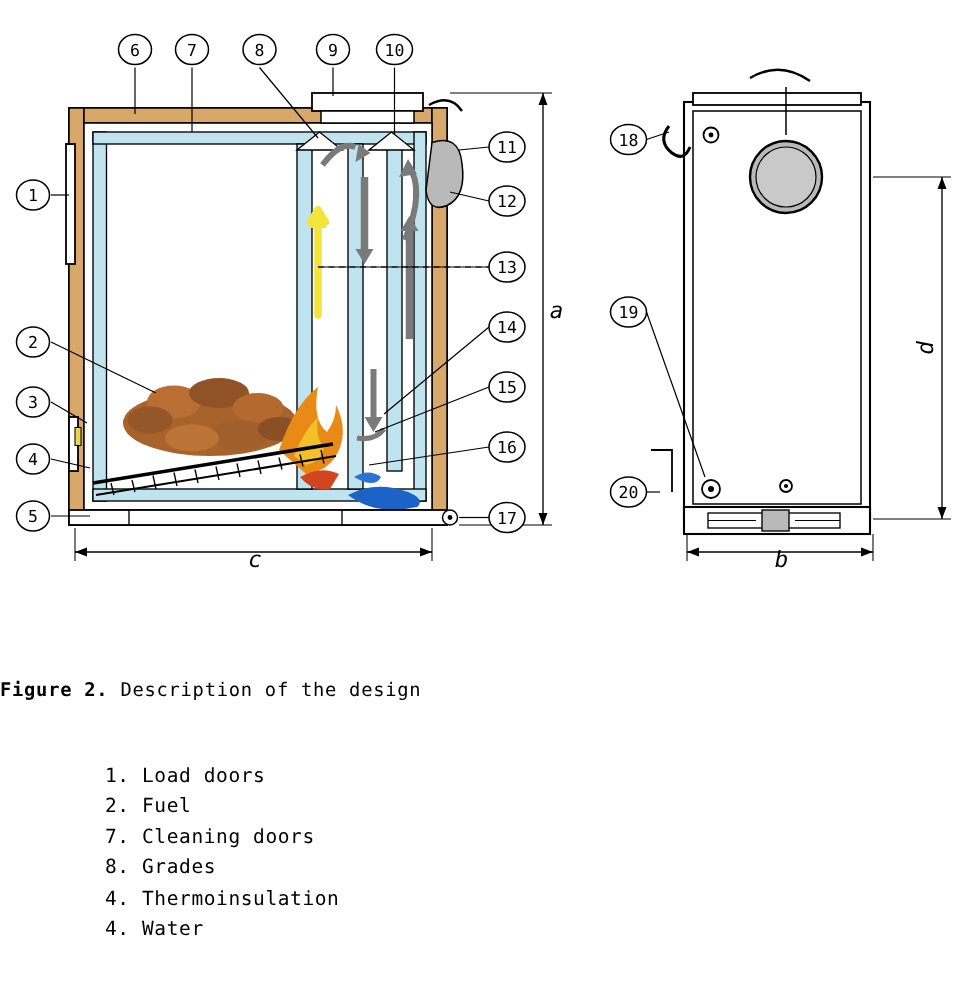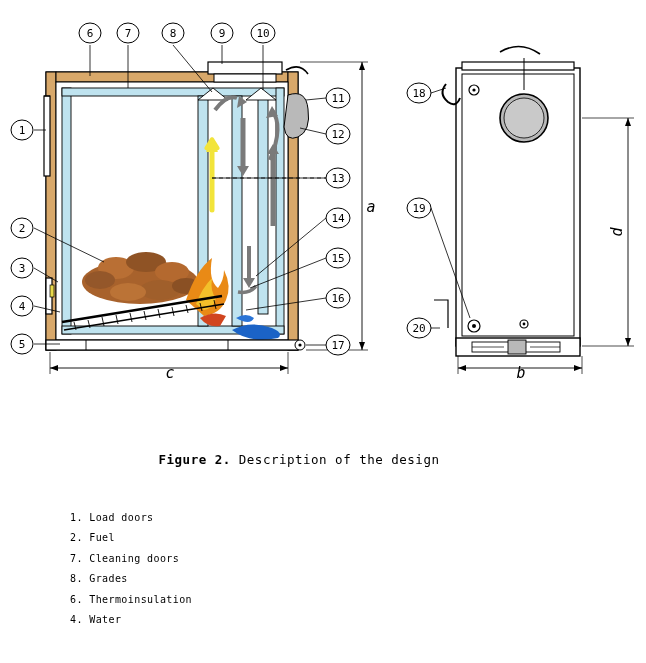--- a/index.html
+++ b/index.html
@@ -23,35 +23,34 @@
     height: 420px;
   }
   #figure-wrap svg {
     display: block;
   }
   .caption {
     position: absolute;
     left: 0;
     top: 452px;
     width: 598px;
-    text-align: center;
     font-family: "DejaVu Sans Mono", monospace;
     font-size: 12.5px;
     letter-spacing: 0.5px;
   }
   .caption .cap-label {
     font-weight: bold;
   }
   .legend {
     position: absolute;
     left: 70px;
     top: 508px;
     width: 420px;
     font-family: "DejaVu Sans Mono", monospace;
-    font-size: 10px;
+    font-size: 13px;
     line-height: 20.4px;
     letter-spacing: 0.4px;
   }
   .legend div {
     white-space: pre;
   }
   text {
     font-family: "DejaVu Sans Mono", monospace;
   }
 </style>
@@ -346,15 +345,15 @@
 
 <div class="caption">
   <span class="cap-label">Figure 2.</span><span> Description of the design</span>
 </div>
 
 <div class="legend">
   <div>1. Load doors</div>
   <div>2. Fuel</div>
   <div>7. Cleaning doors</div>
   <div>8. Grades</div>
-  <div>6. Thermoinsulation</div>
+  <div>4. Thermoinsulation</div>
   <div>4. Water</div>
 </div>
 
 </body></html>

